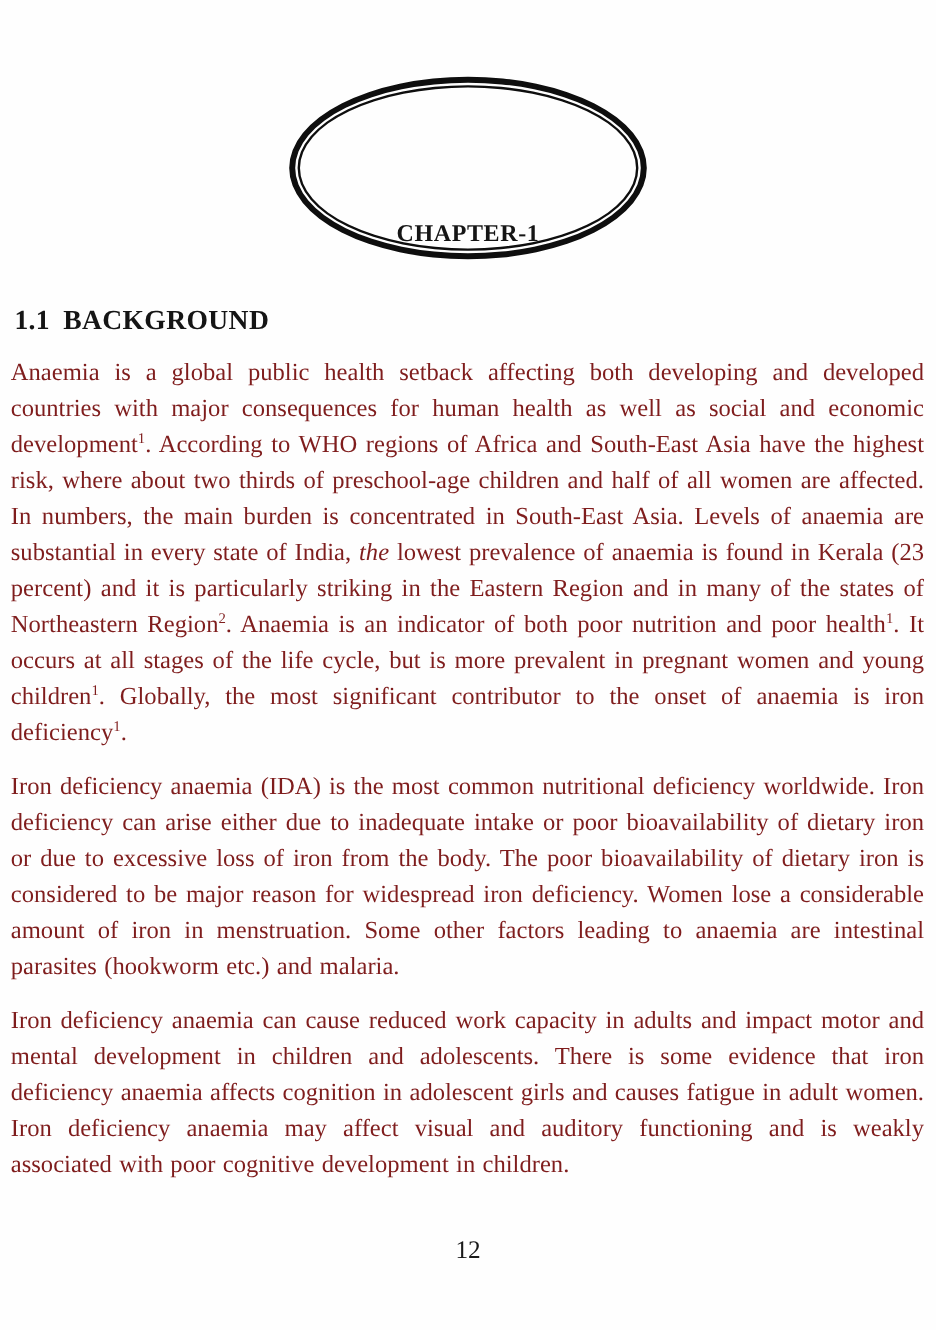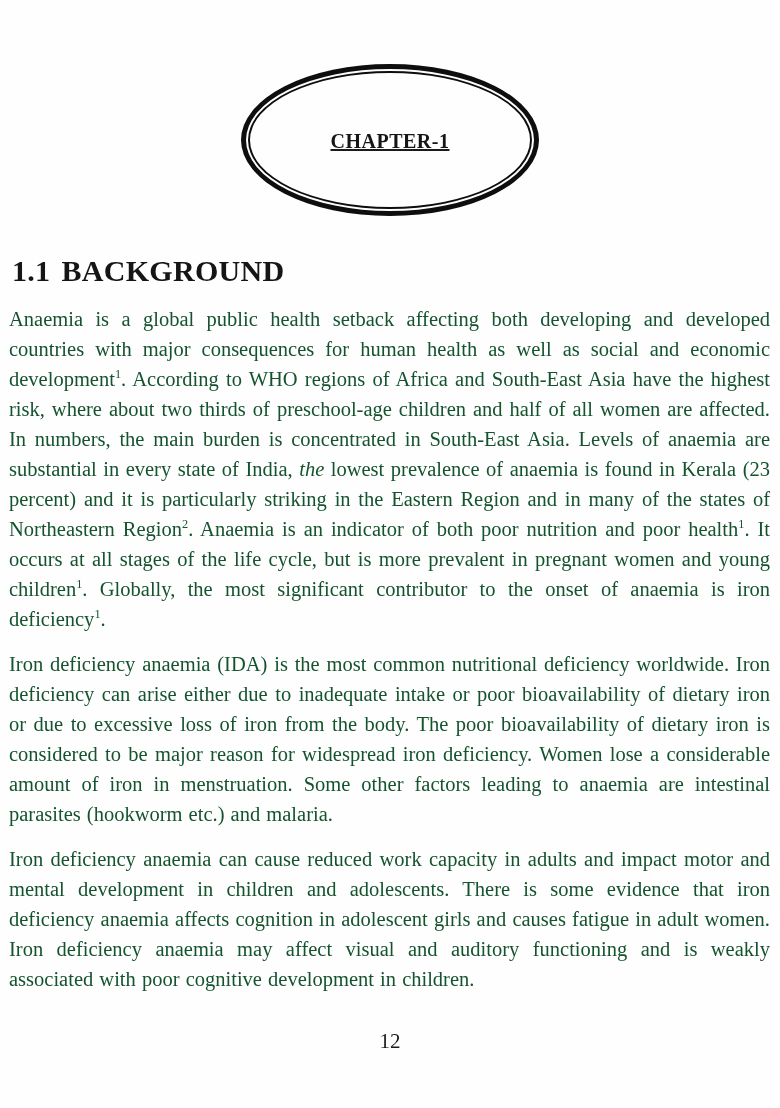--- a/index.html
+++ b/index.html
@@ -28,56 +28,55 @@
     position: relative;
   }
   .oval-inner {
     position: absolute;
     top: 2px; left: 2px; right: 2px; bottom: 2px;
     border: 2px solid #0e0e0e;
     border-radius: 50%;
     display: flex;
     flex-direction: column;
     align-items: center;
-    justify-content: center;
+    justify-content: flex-end;
     gap: 13px;
     padding-top: 2px;
-    text-decoration: underline;
   }
   .chapter-label {
     font-weight: bold;
     font-size: 20px;
     letter-spacing: 0.5px;
     color: #151515;
   }
   .chapter-title {
     font-weight: bold;
     font-size: 27px;
     letter-spacing: 1px;
     color: #151515;
   }
   .content {
     padding: 0 10px 0 9px;
   }
   .section-heading {
     margin: 38px 0 16px 3px;
-    font-size: 30px;
+    font-size: 23px;
     font-weight: bold;
     letter-spacing: 0.3px;
     color: #151515;
   }
   .section-heading .section-title {
     margin-left: 11px;
   }
   .body-para {
     font-size: 20.5px;
     line-height: 30px;
     text-align: justify;
     margin: 0 0 15px 0;
-    color: #14532d;
+    color: #7f1d1d;
     word-spacing: 1px;
   }
   .body-para sup {
     font-size: 0.6em;
     line-height: 0;
     vertical-align: super;
   }
   .body-para em {
     font-style: italic;
   }

